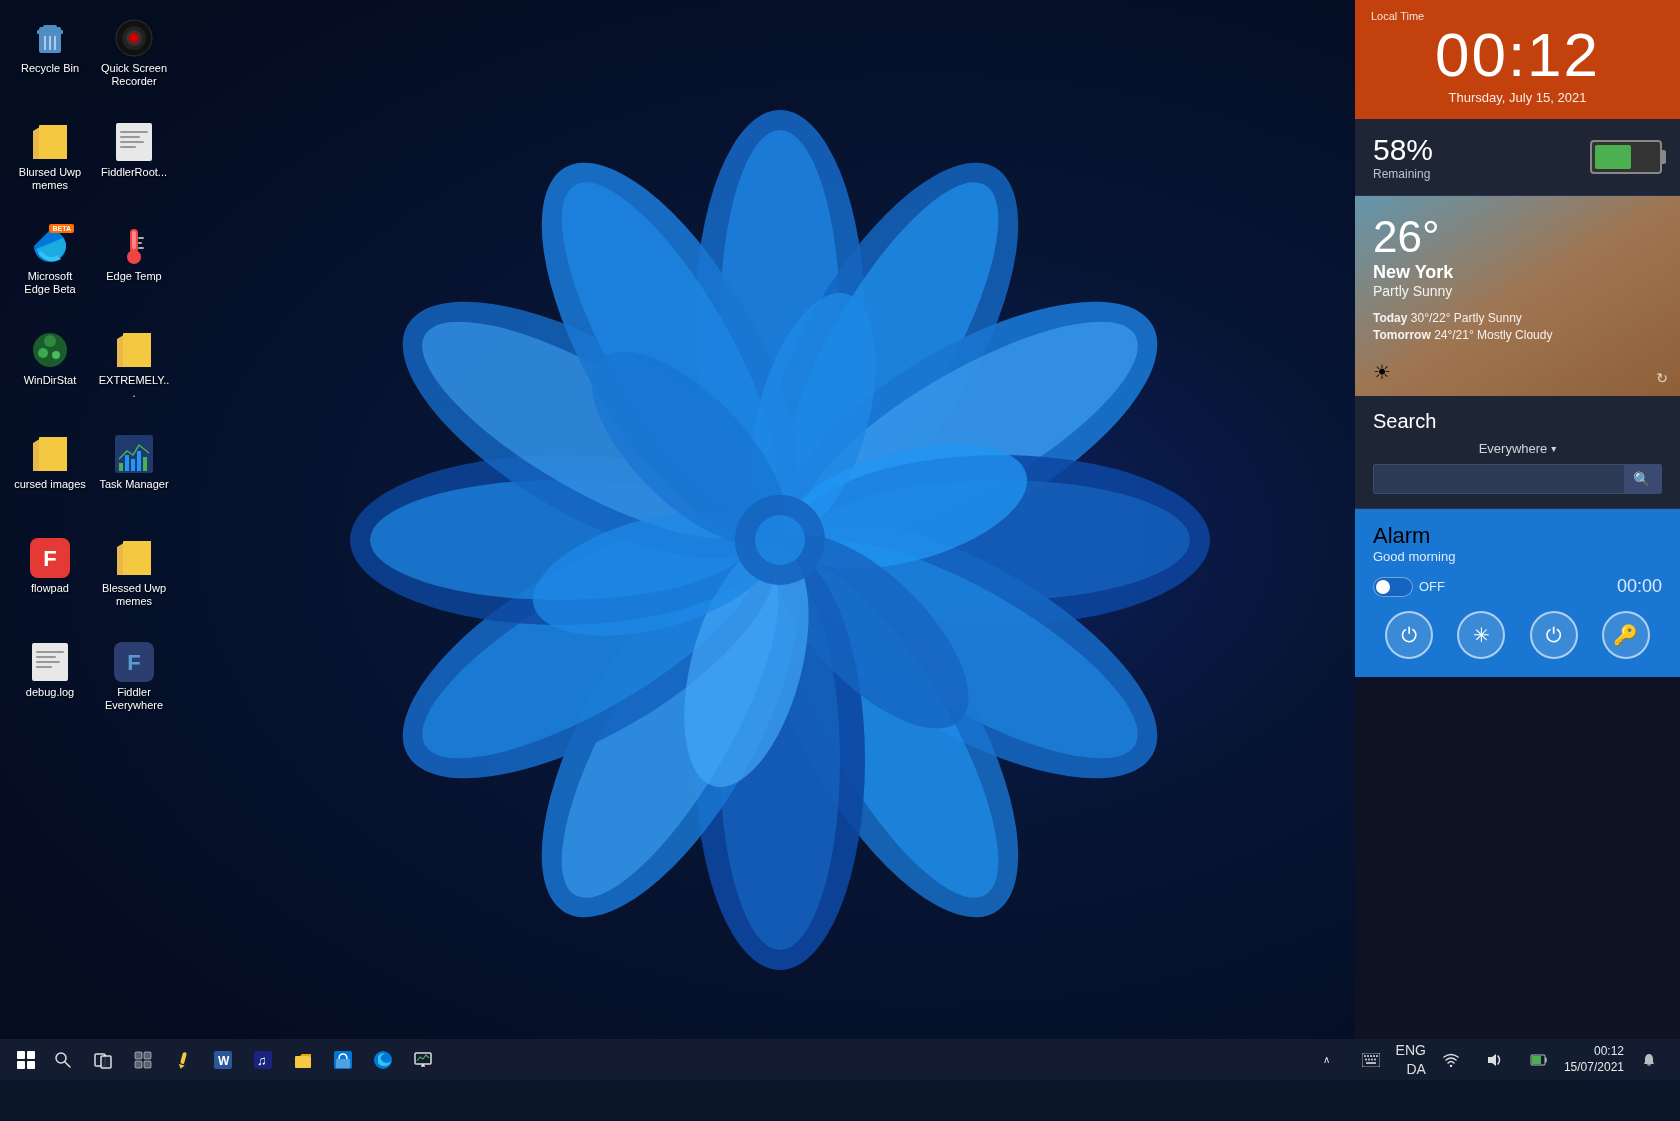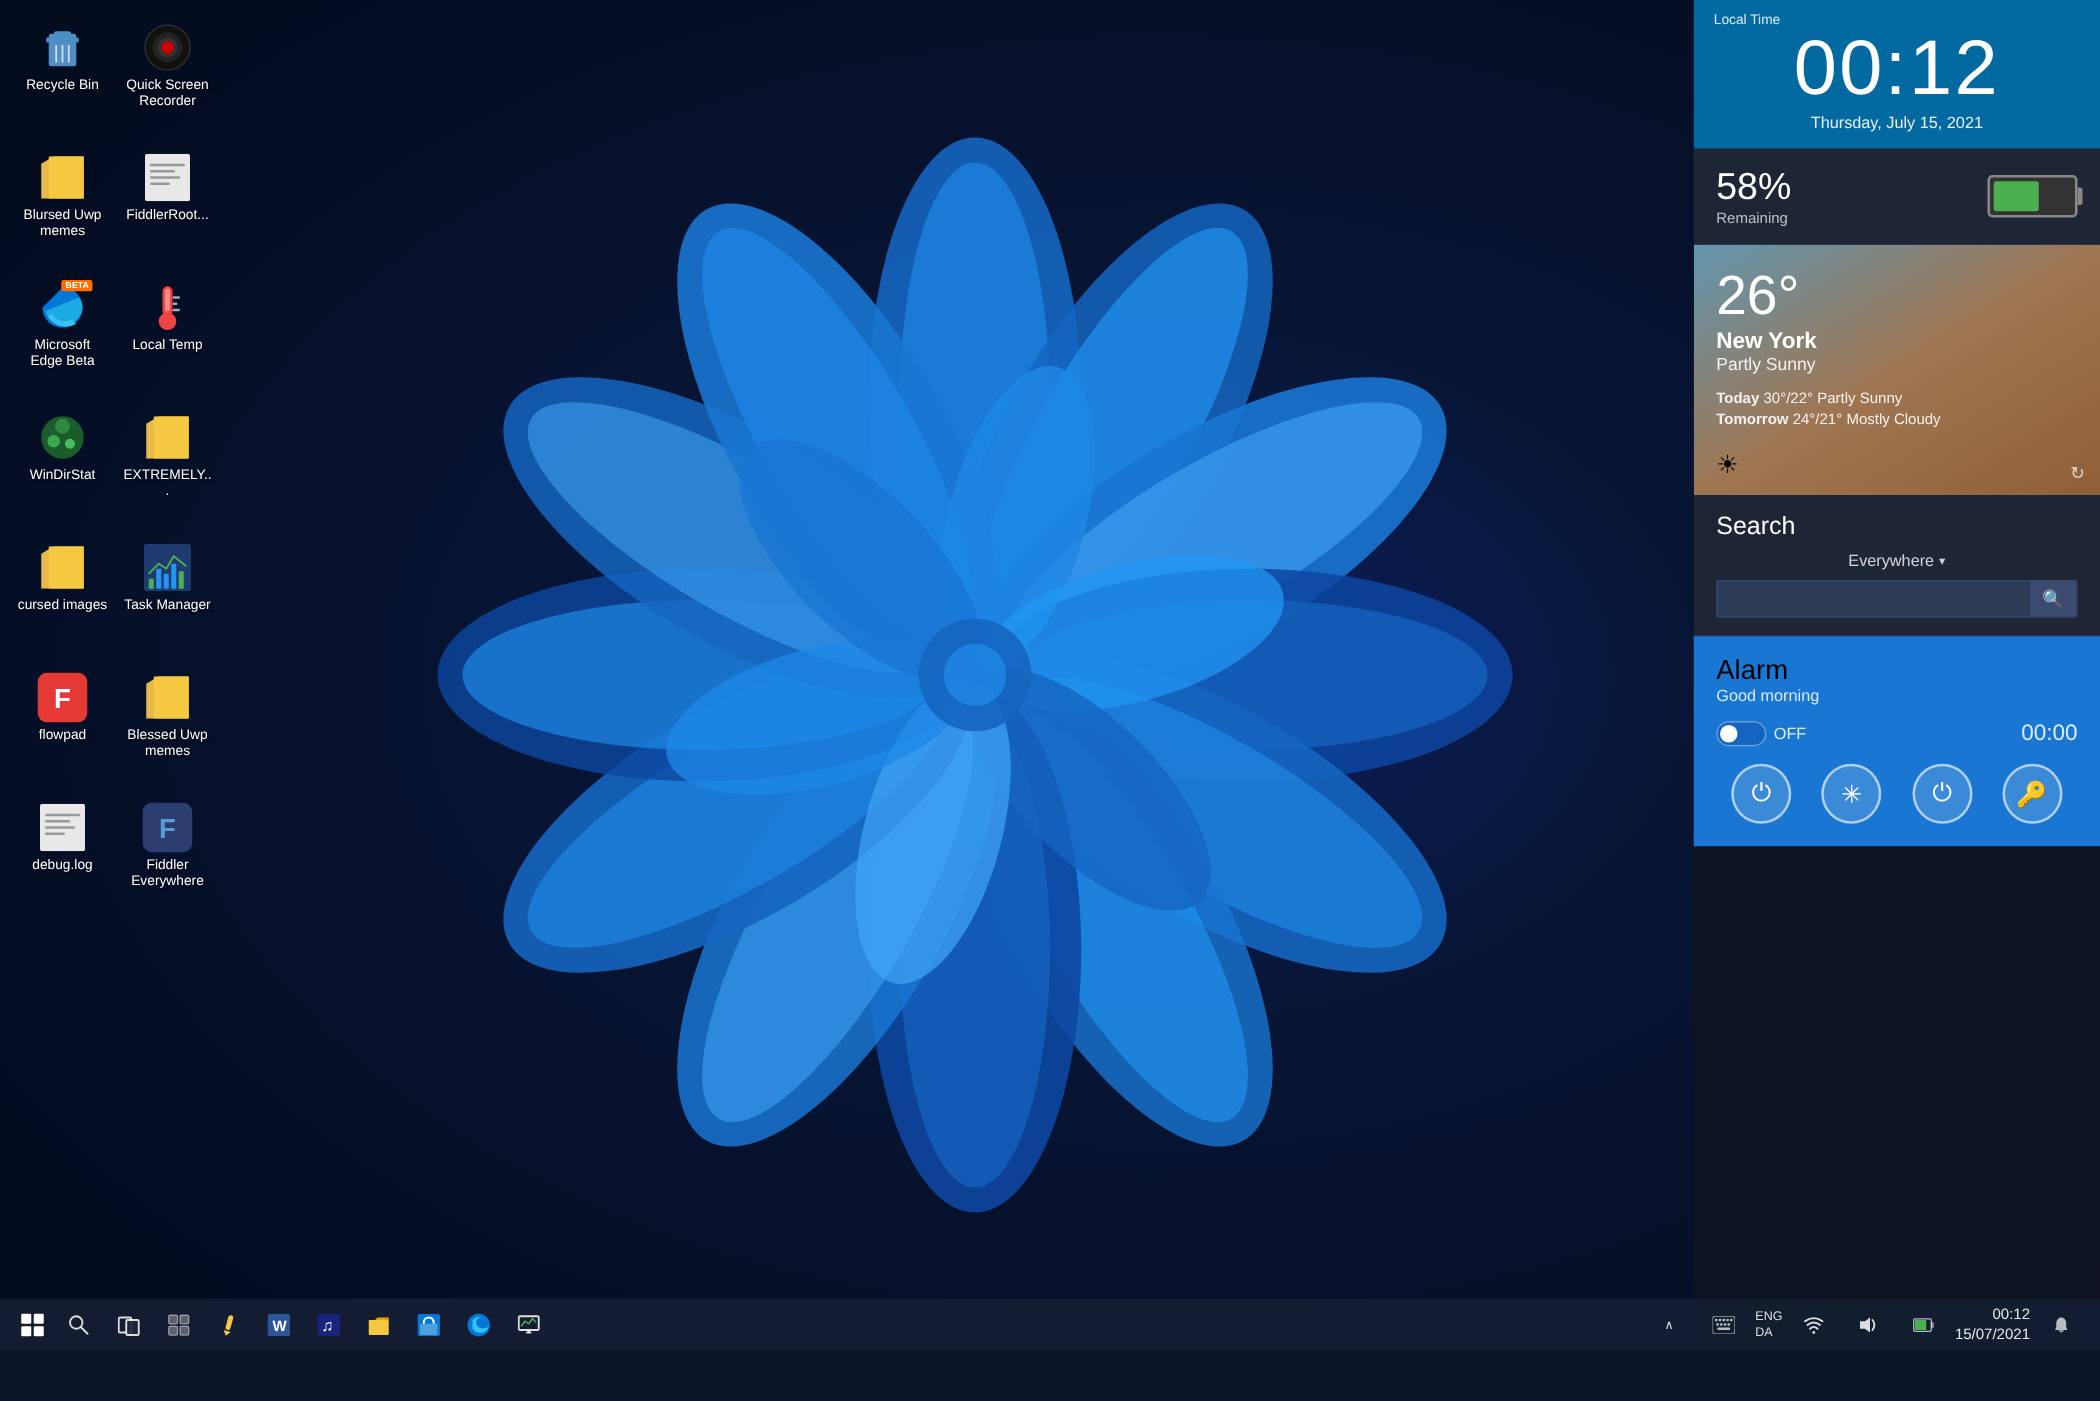--- a/index.html
+++ b/index.html
@@ -90,21 +90,21 @@
       width: 325px;
       height: 1080px;
       background: rgba(15, 20, 35, 0.92);
       display: flex;
       flex-direction: column;
       z-index: 20;
     }
 
     
     #clock-widget {
-      background: #0369a1;
+      background: #c2410c;
       padding: 10px 16px 14px;
       text-align: center;
     }
     #clock-label {
       font-size: 11px;
       color: rgba(255,255,255,0.85);
       text-align: left;
       margin-bottom: 2px;
     }
     #clock-time {
@@ -398,23 +398,23 @@
       line-height: 1.3;
     }
 
     .sys-icon {
       font-size: 14px;
       color: rgba(255,255,255,0.85);
       cursor: pointer;
     }
 
     #lang-block {
-      font-size: 10px;
+      font-size: 14px;
       color: rgba(255,255,255,0.85);
-      text-align: left;
+      text-align: right;
       cursor: pointer;
       line-height: 1.3;
     }
   </style>
 </head>
 <body>
 
 <div id="desktop">
 
   <svg id="wallpaper-svg" viewBox="0 0 1680 1080" xmlns="http://www.w3.org/2000/svg">
@@ -541,21 +541,21 @@
       <div class="icon-img">
         <svg width="36" height="38" viewBox="0 0 36 38">
           <rect x="14" y="2" width="8" height="24" rx="4" fill="#e44"></rect>
           <circle cx="18" cy="30" r="7" fill="#e44"></circle>
           <rect x="16" y="4" width="4" height="18" rx="2" fill="#ff8888"></rect>
           <rect x="22" y="10" width="6" height="2" rx="1" fill="#aaa"></rect>
           <rect x="22" y="15" width="4" height="2" rx="1" fill="#aaa"></rect>
           <rect x="22" y="20" width="6" height="2" rx="1" fill="#aaa"></rect>
         </svg>
       </div>
-      <span class="icon-label">Local Temp</span>
+      <span class="icon-label">Edge Temp</span>
     </div>
 
     <div class="desktop-icon">
       <div class="icon-img">
         <svg width="38" height="38" viewBox="0 0 38 38">
           <circle cx="19" cy="19" r="17" fill="#1a5c2a"></circle>
           <circle cx="19" cy="10" r="6" fill="#2d8a3e"></circle>
           <circle cx="12" cy="22" r="5" fill="#3aaa50"></circle>
           <circle cx="25" cy="24" r="4" fill="#4cba60"></circle>
         </svg>

